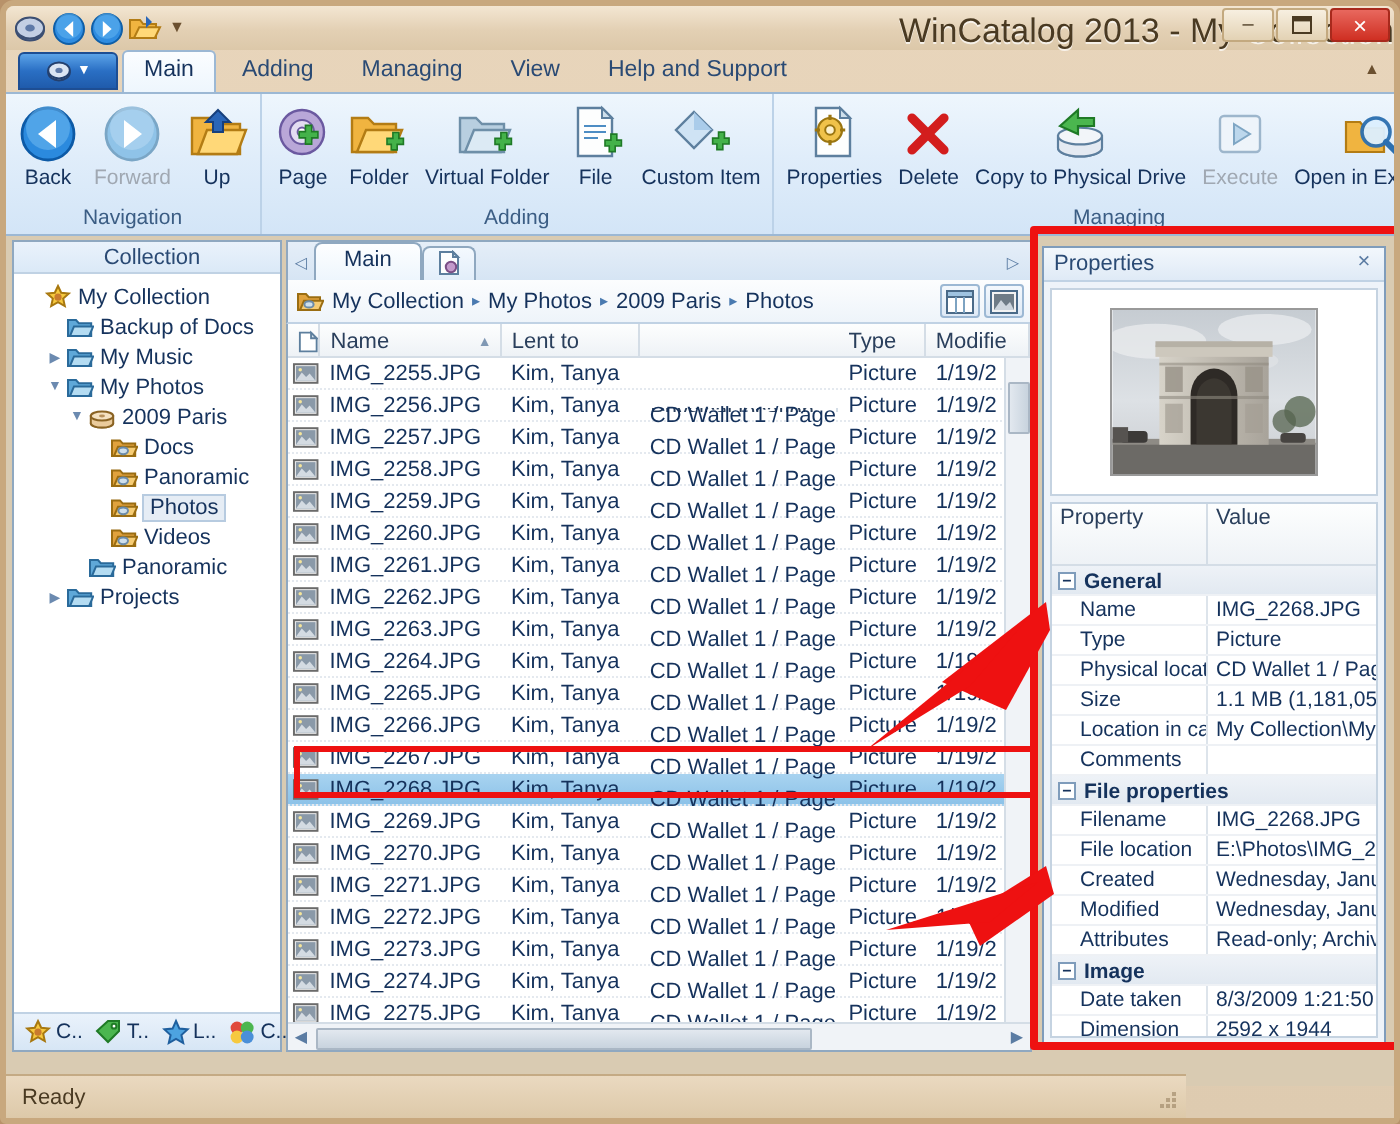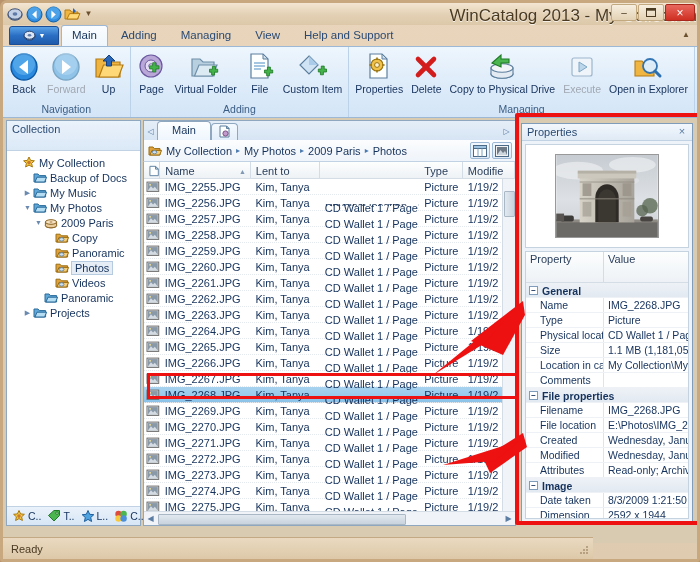--- a/index.html
+++ b/index.html
@@ -109,23 +109,23 @@
     background:#d9cbb2;
   }
 
   
   .leftpane {
     position:absolute; left:3px; top:2px; width:135px; height:406px;
     background:#fff; border:1px solid #8fa8c0;
     display:flex; flex-direction:column;
   }
   .lp-header {
-    height:30px; background:linear-gradient(180deg,#eaf2fb,#dbe9f7);
+    height:16px; background:linear-gradient(180deg,#eaf2fb,#dbe9f7);
     border-bottom:1px solid #c0d2e4;
-    padding:2px 0 0 5px; font-size:11px; color:#2a4a74;
+    padding:2px 0 0 5px; font-size:11px; color:#2a4a74;text-align:center;
   }
   .tree { flex:1; overflow:hidden; padding:4px 0 0 0; background:#fff; }
   .tnode {
     display:flex; align-items:center; height:15px; padding-left:4px;
     font-size:11px; color:#15325c; white-space:nowrap;
   }
   .tnode .exp {
     width:11px; height:11px; display:flex; align-items:center; justify-content:center;
     font-size:7px; color:#6b8ab0; flex:0 0 11px;
   }
@@ -414,20 +414,28 @@
           <svg class="bi" viewBox="0 0 30 30">
               <circle cx="14" cy="14" r="11" fill="#b9a7d8" stroke="#6b59a0" stroke-width="1.2"></circle>
               <circle cx="14" cy="14" r="6" fill="#e3dcf2" stroke="#6b59a0"></circle>
               <circle cx="14" cy="14" r="2.2" fill="#fff" stroke="#6b59a0"></circle>
               <path d="M20 19 h4 v-4 h4 v4 h4 v4 h-4 v4 h-4 v-4 h-4 z" transform="translate(-3,-1) scale(0.78)" fill="#44b24a" stroke="#1f7a26"></path>
             </svg>
           <span class="bl">Page</span>
         </div>
         <div class="rbtn">
           <svg class="bi" viewBox="0 0 30 30">
+              <path d="M1 24 L1 7 L9 7 L12 10 L23 10 L23 24 Z" fill="#f0b440" stroke="#b37c14" stroke-width="1.2"></path>
+              <path d="M3.5 24 L8 13 L26 13 L21.5 24 Z" fill="#ffd878" stroke="#b37c14" stroke-width="1.2"></path>
+              <path d="M21 18 h3.6 v-3.6 h3.6 V18 H31 v3.6 h-3.8 V25 h-3.6 v-3.4 H21 z" transform="translate(-2,0) scale(0.82) translate(4,3)" fill="#44b24a" stroke="#1f7a26"></path>
+            </svg>
+          <span class="bl">Folder</span>
+        </div>
+        <div class="rbtn">
+          <svg class="bi" viewBox="0 0 30 30">
               <path d="M1 24 L1 7 L9 7 L12 10 L23 10 L23 24 Z" fill="#b8cfe0" stroke="#6e8fa8" stroke-width="1.2"></path>
               <path d="M3.5 24 L8 13 L26 13 L21.5 24 Z" fill="#dceaf4" stroke="#6e8fa8" stroke-width="1.2"></path>
               <path d="M21 18 h3.6 v-3.6 h3.6 V18 H31 v3.6 h-3.8 V25 h-3.6 v-3.4 H21 z" transform="translate(-2,0) scale(0.82) translate(4,3)" fill="#44b24a" stroke="#1f7a26"></path>
             </svg>
           <span class="bl">Virtual Folder</span>
         </div>
         <div class="rbtn">
           <svg class="bi" viewBox="0 0 30 30">
               <path d="M6 2 L18 2 L23 7 L23 26 L6 26 Z" fill="#fdfefe" stroke="#5d7f9e" stroke-width="1.2"></path>
               <path d="M18 2 L18 7 L23 7 Z" fill="#cfe0ec" stroke="#5d7f9e"></path>
@@ -561,21 +569,21 @@
             </svg>
             <span class="tlbl">2009 Paris</span>
           </div>
           <div class="tnode" style="padding-left: 37px;">
             <span class="exp"></span>
             <svg viewBox="0 0 14 13" class="ti">
               <path d="M1 11 L1 3.2 L5 3.2 L6.4 4.8 L12.6 4.8 L12.6 11 Z" fill="#e0a23c" stroke="#9a6d12"></path>
               <path d="M2 11 L4 6.4 L13.6 6.4 L11.6 11 Z" fill="#f6cc74" stroke="#9a6d12"></path>
               <ellipse cx="6.6" cy="8.4" rx="2.4" ry="1.7" fill="#cfe0ec" stroke="#6b8ba8"></ellipse>
             </svg>
-            <span class="tlbl">Copy</span>
+            <span class="tlbl">Docs</span>
           </div>
           <div class="tnode" style="padding-left: 37px;">
             <span class="exp"></span>
             <svg viewBox="0 0 14 13" class="ti">
               <path d="M1 11 L1 3.2 L5 3.2 L6.4 4.8 L12.6 4.8 L12.6 11 Z" fill="#e0a23c" stroke="#9a6d12"></path>
               <path d="M2 11 L4 6.4 L13.6 6.4 L11.6 11 Z" fill="#f6cc74" stroke="#9a6d12"></path>
               <ellipse cx="6.6" cy="8.4" rx="2.4" ry="1.7" fill="#cfe0ec" stroke="#6b8ba8"></ellipse>
             </svg>
             <span class="tlbl">Panoramic</span>
           </div>

